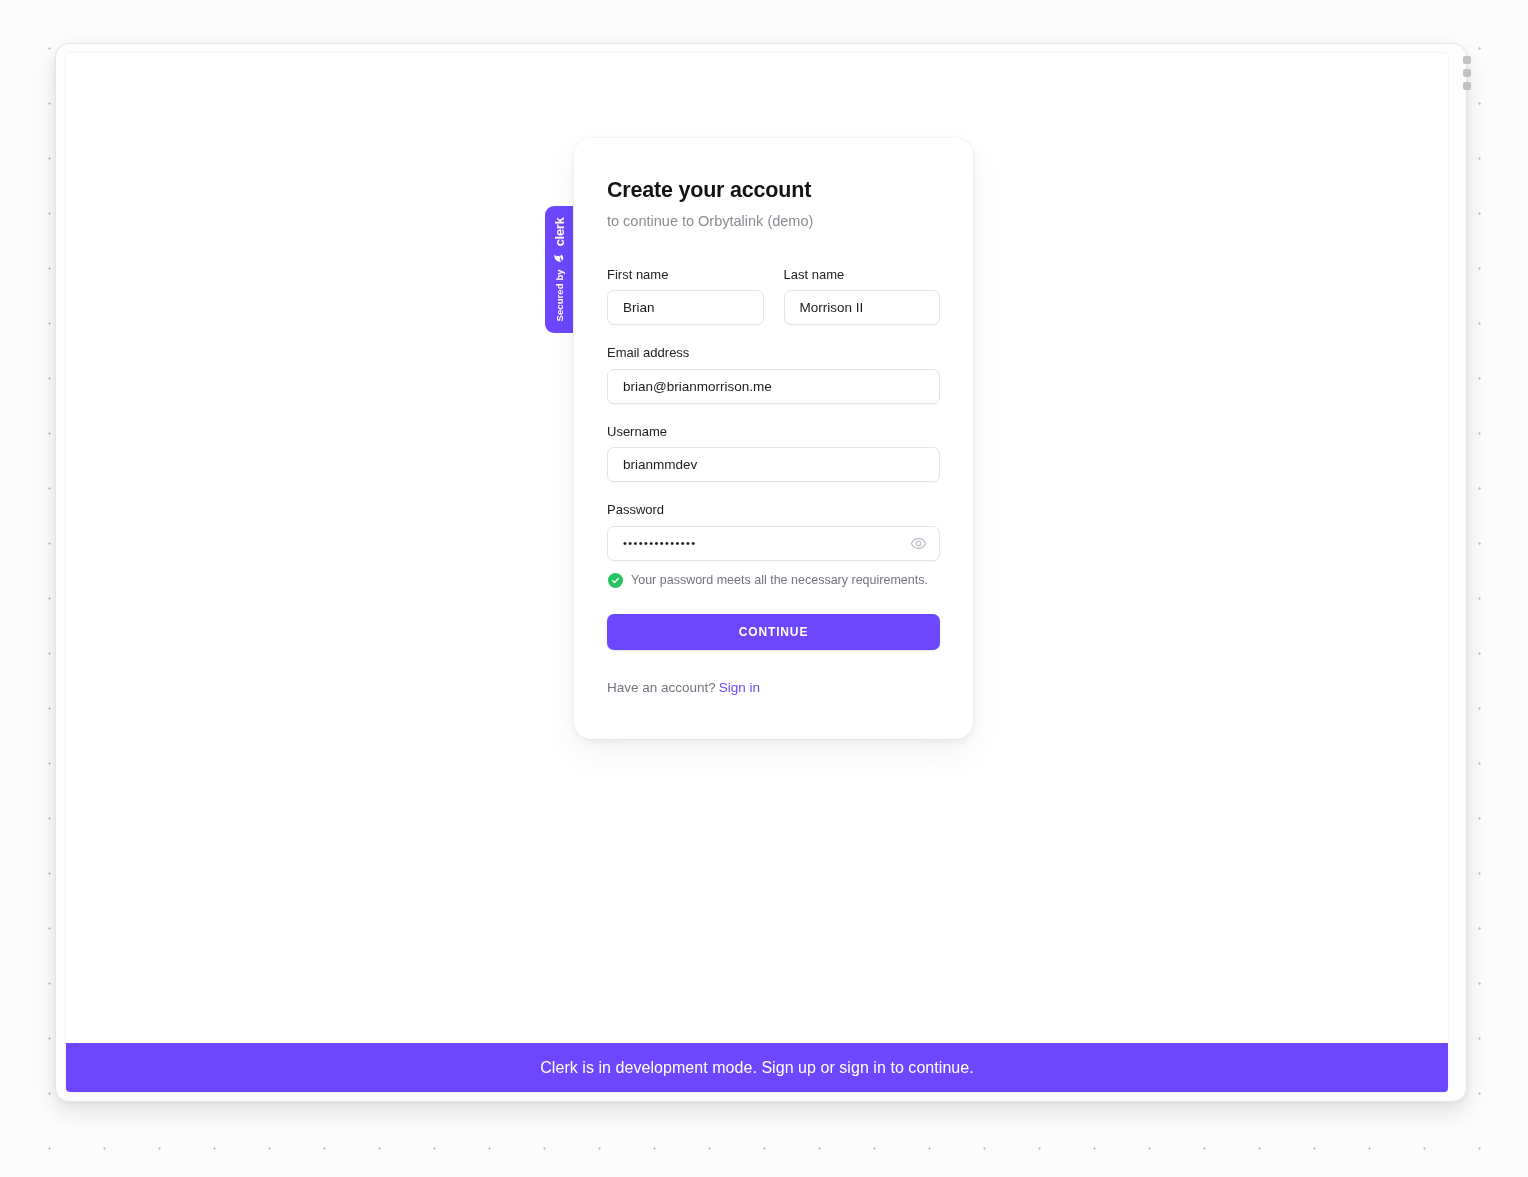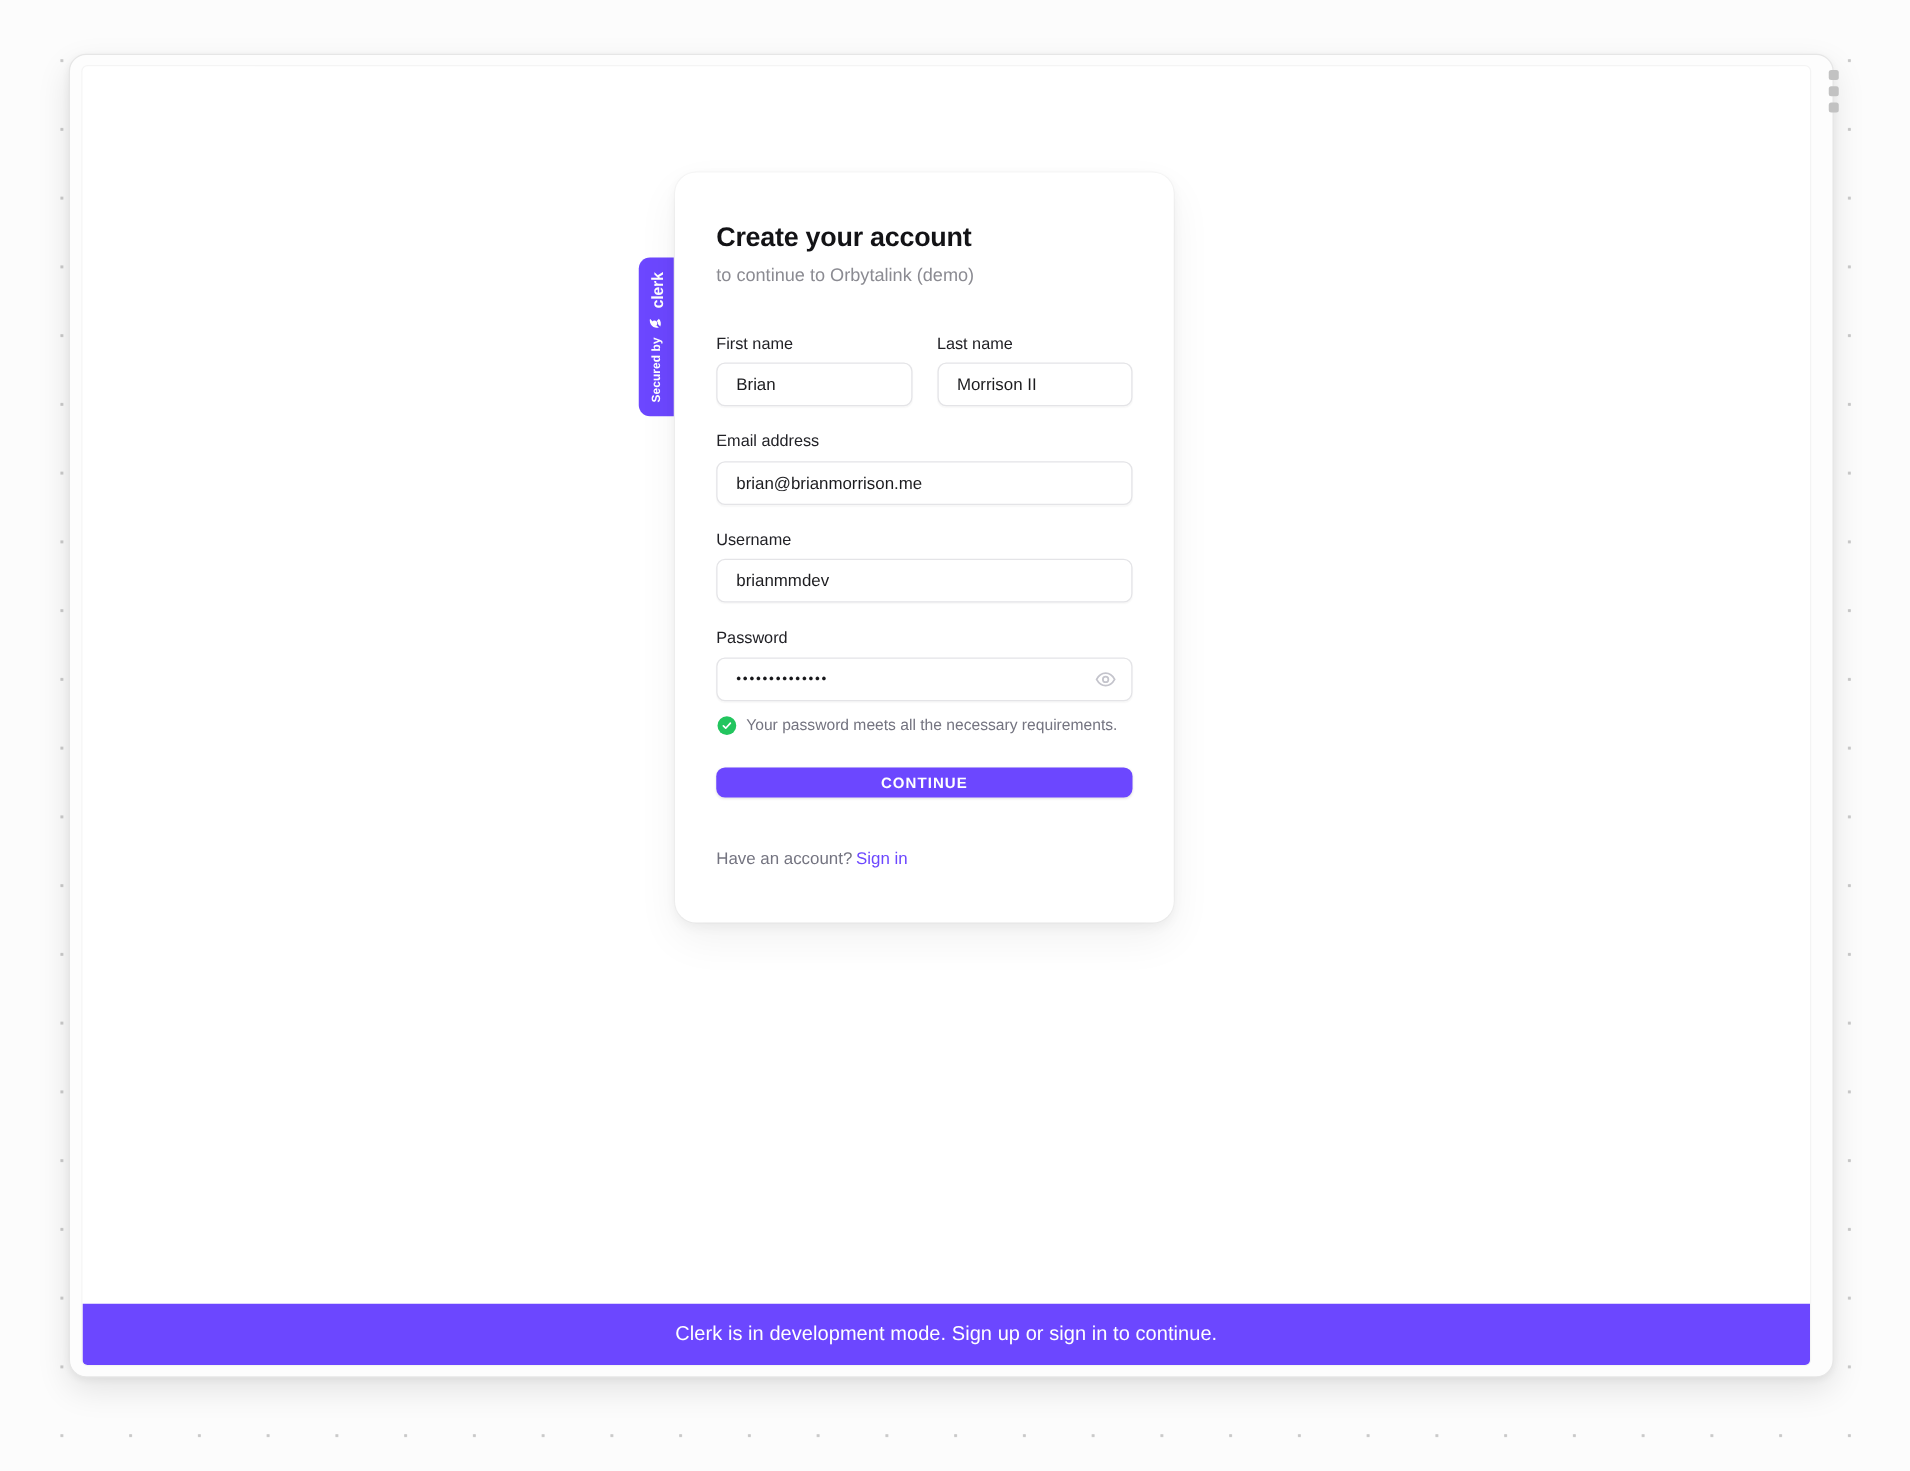--- a/index.html
+++ b/index.html
@@ -172,35 +172,35 @@
     background: #22c55e;
     display: flex;
     align-items: center;
     justify-content: center;
     flex: none;
   }
 
   .continue-btn {
     display: block;
     width: 100%;
-    height: 24px;
+    height: 36px;
     background: #6c47ff;
     color: #ffffff;
     border: none;
     border-radius: 7px;
     font-family: "Liberation Sans", sans-serif;
     font-size: 12px;
     font-weight: bold;
     letter-spacing: 0.85px;
     cursor: pointer;
     box-shadow: 0 1px 2px rgba(0,0,0,0.10);
   }
 
   .card-footer {
-    margin-top: 41px;
+    margin-top: 30px;
     font-size: 13.5px;
     color: #747480;
   }
   .card-footer a {
     color: #6c47ff;
     text-decoration: none;
     font-weight: 500;
     margin-left: 3px;
   }
 
@@ -250,21 +250,21 @@
     font-size: 16px;
     letter-spacing: 0.05px;
   }
 </style>
 </head>
 <body>
 
 <div class="window-frame">
   <div class="window-inner">
 
-    <div class="card-wrap" style="left:474px; top:85px;">
+    <div class="card-wrap" style="left:508px; top:85px;">
 
       <div class="clerk-badge">
         <div class="clerk-badge-inner">
           <span>Secured by</span>
           <span>
             <svg width="13" height="13" viewBox="0 0 24 24" fill="none">
               <circle cx="12" cy="12" r="4.1" fill="#ffffff"></circle>
               <path d="M18.6 5.4 L15.4 8.6 A6.4 6.4 0 0 0 8.6 15.4 L5.4 18.6 A11 11 0 0 1 18.6 5.4 Z" fill="#ffffff"></path>
               <path d="M18.6 18.6 A11 11 0 0 1 7.2 20.6 L10.4 17.4 A6.4 6.4 0 0 0 15.4 15.4 Z" fill="#ffffff"></path>
             </svg>

